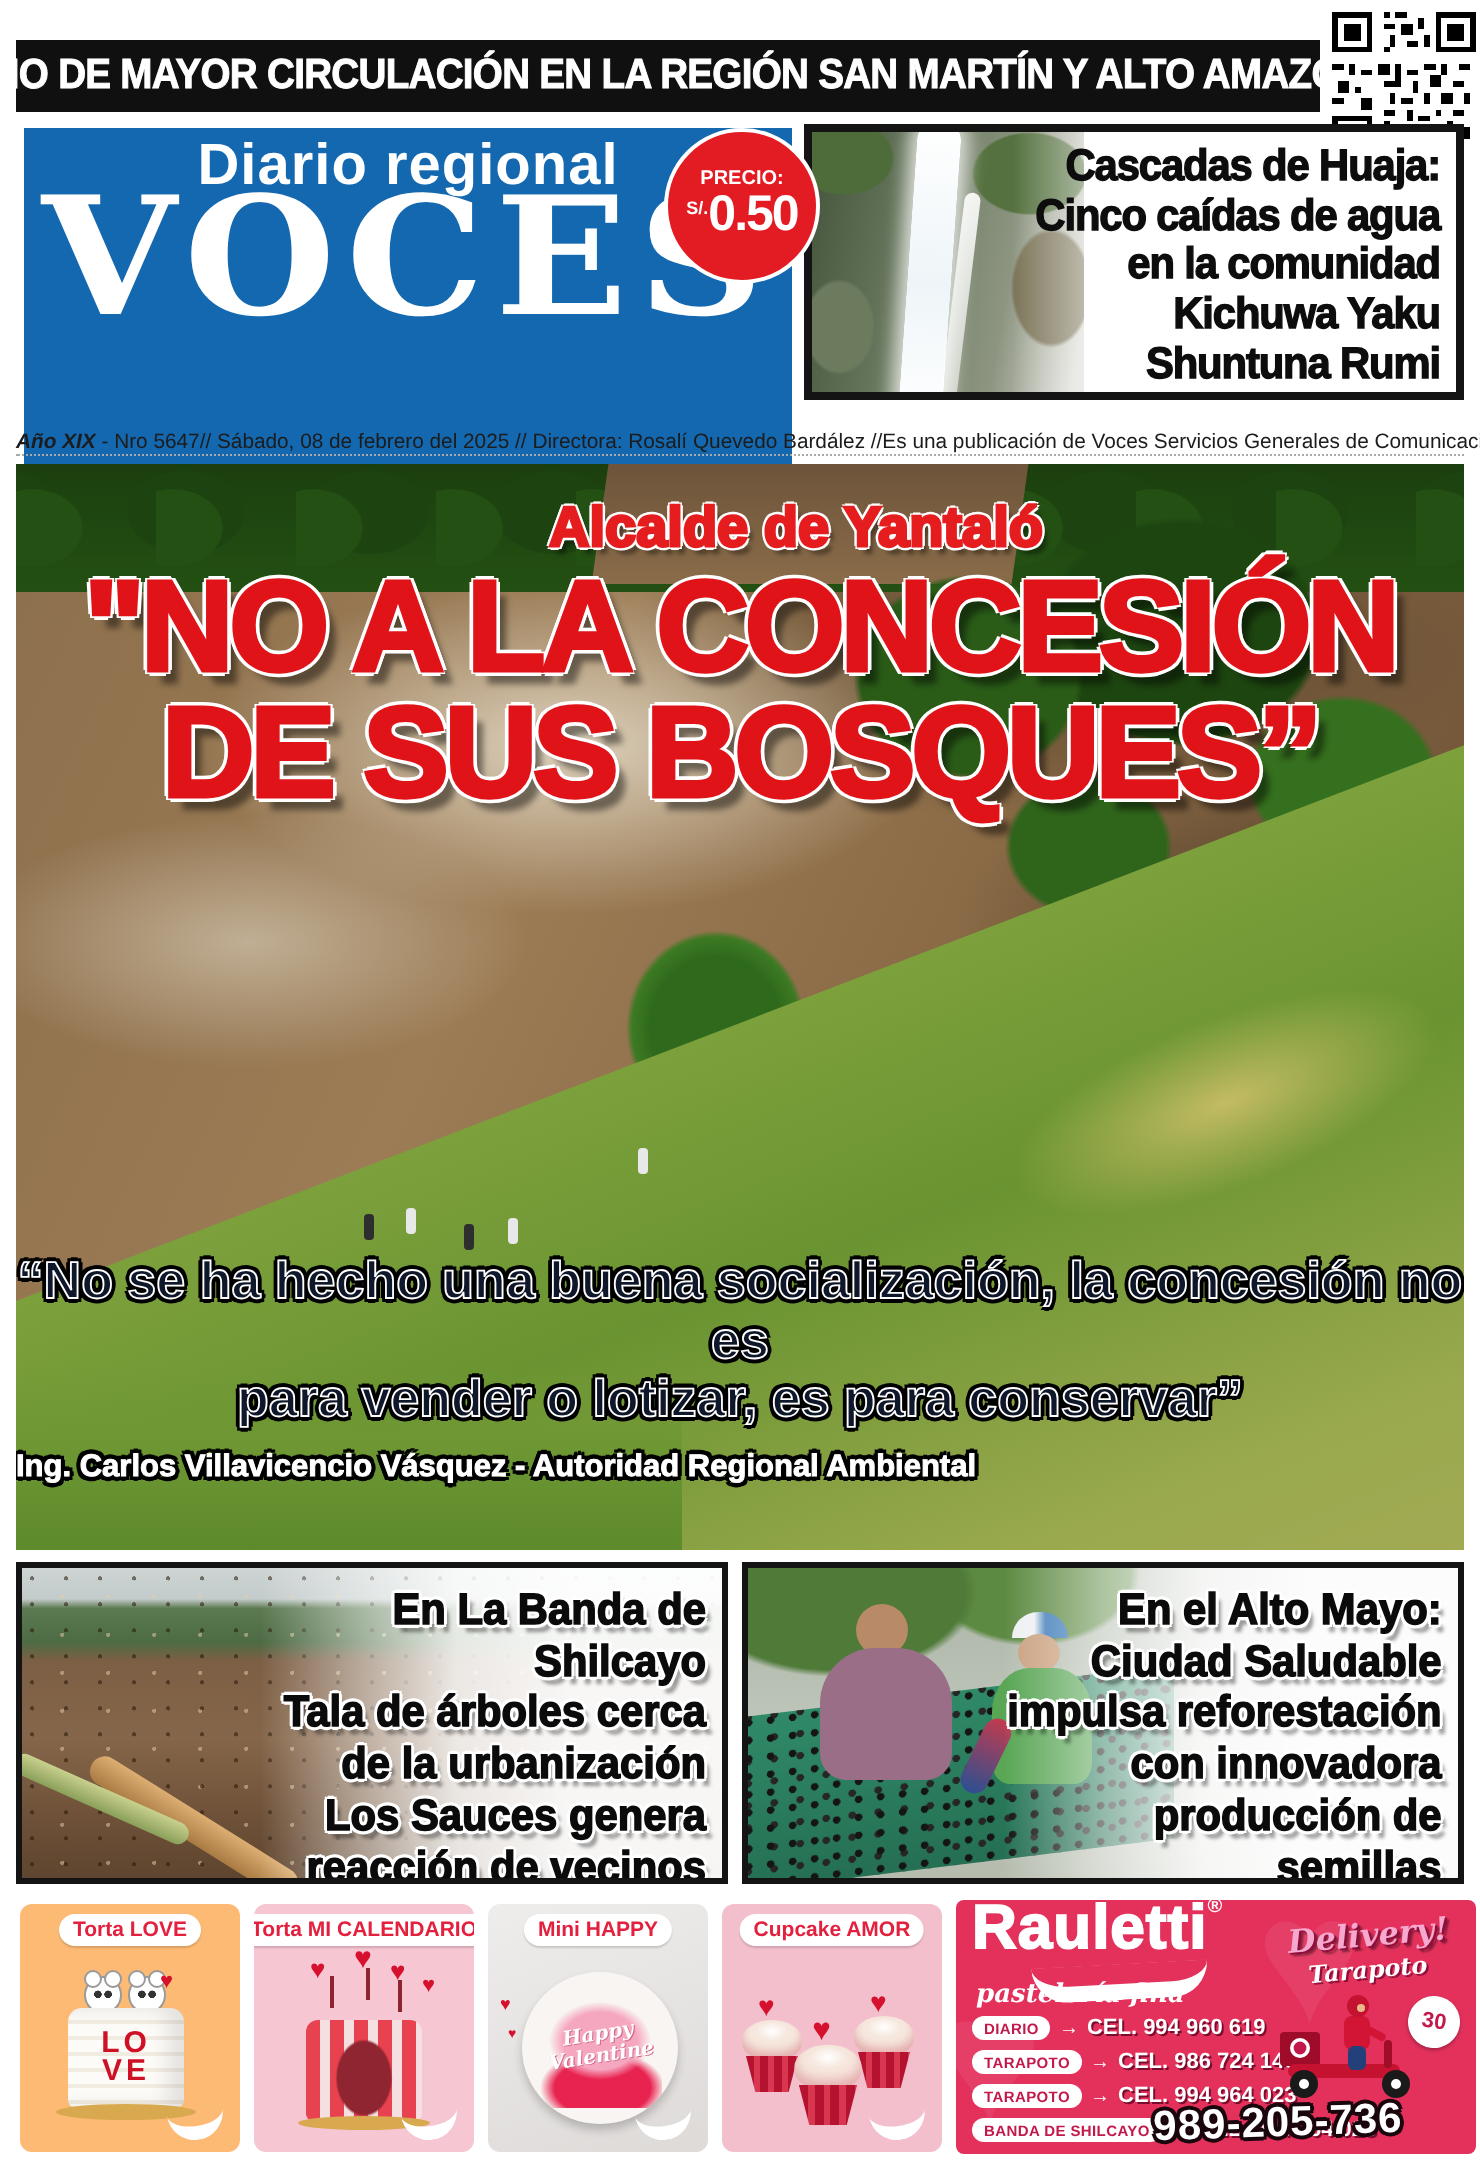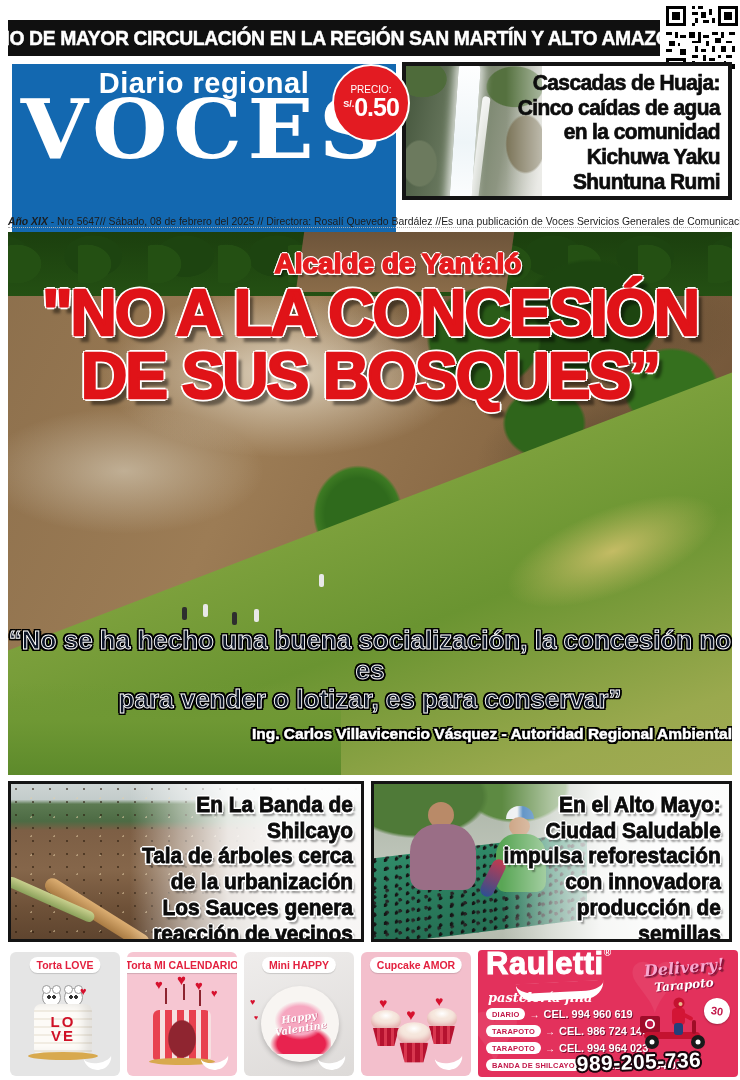--- a/index.html
+++ b/index.html
@@ -11,21 +11,21 @@
   .top-banner{left:8px;top:20px;width:652px;height:36px;background:#101010;display:flex;align-items:center;justify-content:center;}
   .top-banner span{color:#fff;font-weight:700;font-size:21px;letter-spacing:-0.4px;transform:scaleX(0.92);white-space:nowrap;-webkit-text-stroke:0.5px #fff;}
   .qr{left:666px;top:6px;width:72px;height:72px;background:#fff;}
 
   
   .masthead{left:12px;top:64px;width:384px;height:172px;background:#1368b0;color:#fff;text-align:center;}
   .mh-kicker{font-size:29px;font-weight:700;margin-top:3px;letter-spacing:0.5px;}
   .mh-title{font-family:"DejaVu Serif","Liberation Serif",serif;font-weight:700;font-size:82px;line-height:0.82;letter-spacing:5px;transform:scaleX(1.06);margin-top:-4px;}
   .mh-tagline{font-size:19px;font-weight:700;margin-top:2px;}
   .price-circle{left:320px;top:0px;width:74px;height:74px;border-radius:50%;background:#e31b22;border:2px solid #fff;color:#fff;display:flex;flex-direction:column;align-items:center;justify-content:center;z-index:5;}
-  .price-label{font-size:10px;font-weight:400;}
+  .price-label{font-size:10px;font-weight:700;}
   .price-row{display:flex;align-items:flex-start;margin-top:-2px;}
   .price-cur{font-size:9px;font-weight:700;margin-top:6px;}
   .price-val{font-size:25px;font-weight:700;letter-spacing:-1px;}
 
   
   .wf-box{left:402px;top:62px;width:330px;height:138px;border:4px solid #141414;background:#fff;overflow:hidden;box-sizing:border-box;}
   .wf-photo{left:0;top:0;width:136px;height:100%;
     background:
       radial-gradient(40px 30px at 12% 10%,#4e6b3a 60%,transparent 62%),
       radial-gradient(50px 36px at 80% 16%,#55713f 55%,transparent 58%),
@@ -80,21 +80,21 @@
   .person{width:5px;height:13px;border-radius:2px;background:#2e2e2e;}
   .person.white{background:#e8e8e8;}
 
   .o-white{ text-shadow:3px 0 0 #fff,-3px 0 0 #fff,0 3px 0 #fff,0 -3px 0 #fff,2.2px 2.2px 0 #fff,-2.2px 2.2px 0 #fff,2.2px -2.2px 0 #fff,-2.2px -2.2px 0 #fff,6px 7px 3px rgba(0,0,0,0.45);}
   .o-white-sm{text-shadow:2px 0 0 #fff,-2px 0 0 #fff,0 2px 0 #fff,0 -2px 0 #fff,1.5px 1.5px 0 #fff,-1.5px 1.5px 0 #fff,1.5px -1.5px 0 #fff,-1.5px -1.5px 0 #fff,3px 4px 2px rgba(0,0,0,0.4);}
   .o-black{text-shadow:2.4px 0 0 #000,-2.4px 0 0 #000,0 2.4px 0 #000,0 -2.4px 0 #000,1.8px 1.8px 0 #000,-1.8px 1.8px 0 #000,1.8px -1.8px 0 #000,-1.8px -1.8px 0 #000;}
 
   .main-kicker{left:0;top:16px;width:100%;text-align:center;font-size:28px;font-weight:700;color:#e51d1f;-webkit-text-stroke:1.6px #e51d1f;letter-spacing:0;padding-left:28px;}
   .main-headline{left:0;top:50px;width:100%;text-align:center;font-size:64px;line-height:0.99;font-weight:700;color:#e01318;-webkit-text-stroke:2.4px #e01318;letter-spacing:-2px;}
   .main-quote{left:0;bottom:60px;width:100%;text-align:center;font-size:26px;line-height:1.14;font-weight:700;color:#0f172a;-webkit-text-stroke:0.9px #fff;}
-  .main-attr{left:0;bottom:32px;width:100%;text-align:right;font-size:15.5px;font-weight:700;color:#fff;-webkit-text-stroke:0.5px #fff;}
+  .main-attr{left:0;bottom:32px;width:100%;text-align:left;font-size:15.5px;font-weight:700;color:#fff;-webkit-text-stroke:0.5px #fff;}
 
   
   .story{top:781px;height:161px;border:3px solid #141414;box-sizing:border-box;overflow:hidden;background:#0ea5e9;}
   .story-l{left:8px;width:356px;}
   .story-r{left:371px;width:361px;}
   .sl-photo{left:0;top:0;right:0;bottom:0;
     background:
       radial-gradient(2px 2px at 30% 40%,rgba(40,25,10,.55) 50%,transparent 55%) 0 0/17px 13px,
       radial-gradient(2px 2px at 70% 60%,rgba(228,206,166,.5) 50%,transparent 55%) 4px 3px/23px 19px,
       linear-gradient(180deg,#cdd4d3 0%,#c3cccb 10%,#5c7a52 13%,#4d6b44 24%,#7d5f45 30%,#85664a 55%,#6e5138 80%,#5f452f 100%);}
@@ -116,21 +116,21 @@
   .sr-p1-body{left:36px;top:40px;width:66px;height:66px;border-radius:42% 42% 20% 20%;background:#9a6e86;}
   .sr-p2-cap{left:132px;top:22px;width:28px;height:13px;border-radius:14px 14px 0 0;background:linear-gradient(90deg,#eef0f2 40%,#3a7ab8 60%);}
   .sr-p2-head{left:135px;top:33px;width:21px;height:19px;border-radius:50%;background:#caa07e;}
   .sr-p2-body{left:122px;top:50px;width:50px;height:58px;border-radius:38% 38% 18% 18%;background:#59a655;}
   .sr-p2-arm{left:112px;top:74px;width:14px;height:40px;border-radius:7px;background:linear-gradient(180deg,#c23b4e,#2d4f92);transform:rotate(26deg);}
   .sr-fade{left:0;top:0;right:0;bottom:0;background:linear-gradient(90deg,rgba(255,255,255,0) 36%,rgba(255,255,255,0.5) 50%,rgba(255,255,255,0.88) 64%,rgba(255,255,255,0.96) 80%);}
   .story-text{right:8px;top:8px;width:96%;text-align:right;font-size:22px;line-height:1.17;font-weight:700;color:#0b0b0b;-webkit-text-stroke:0.8px #0b0b0b;transform:scaleX(0.95);transform-origin:right top;}
 
   
   .panel{top:952px;width:110px;height:124px;border-radius:6px;overflow:hidden;}
-  .p1{left:10px;background:#e5e5e5;}
+  .p1{left:10px;background:#fdba74;}
   .p2{left:127px;background:#f6c6d2;}
   .p3{left:244px;background:linear-gradient(160deg,#efedec,#dddad8);}
   .p4{left:361px;background:#f3bfcc;}
   .pill{position:absolute;top:5px;left:50%;transform:translateX(-50%);background:#fff;color:#e3213f;font-size:10.5px;font-weight:700;border-radius:10px;padding:2px 7px;white-space:nowrap;box-shadow:0 1px 1px rgba(0,0,0,.15);}
   .smile{position:absolute;right:8px;bottom:6px;width:28px;height:12px;border-bottom:7px solid #fff;border-radius:0 0 16px 16px;transform:rotate(-8deg);}
   .heart{color:#d6112e;line-height:1;}
 
   
   .cake1{left:24px;top:52px;width:58px;height:50px;border-radius:7px 7px 4px 4px;background:repeating-linear-gradient(180deg,#fdfbf7 0 6px,#f1ece2 6px 8px);box-shadow:inset -8px 0 10px rgba(0,0,0,.10);display:flex;align-items:center;justify-content:center;}
   .cake1-txt{font-size:15px;font-weight:700;color:#cf1126;letter-spacing:2px;line-height:0.95;text-align:center;}

